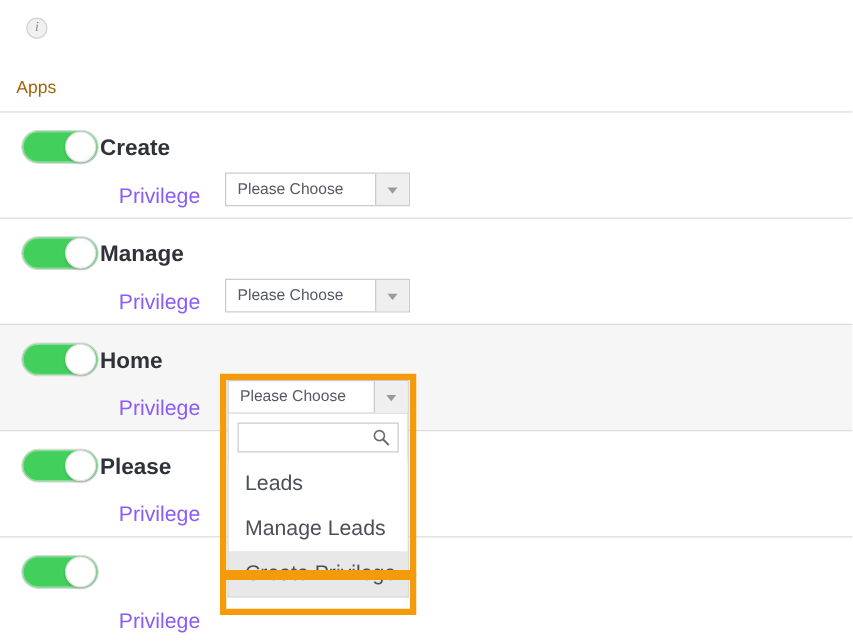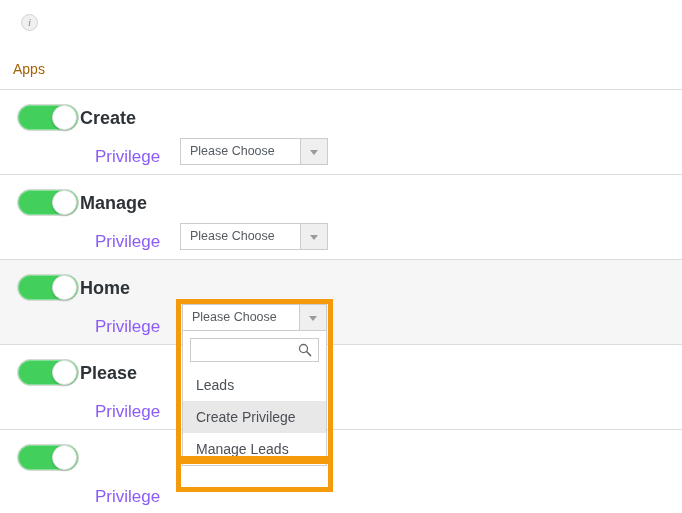--- a/index.html
+++ b/index.html
@@ -232,21 +232,21 @@
   }
   .search-icon {
     position: absolute;
     right: 6px;
     top: 4px;
     width: 14px;
     height: 14px;
   }
 
   .dd-item {
-    font-size: 14px;
+    font-size: 17px;
     color: #4a5057;
     padding: 8px 0 8px 13px;
     cursor: pointer;
     white-space: nowrap;
     background: #ffffff;
   }
   .dd-item.selected {
     background: #e8e8e8;
   }
 
@@ -341,20 +341,20 @@
 
     <div id="dropdown-search-wrap">
       <input id="dropdown-search-input" type="text" placeholder="" style="">
       <svg class="search-icon" viewBox="0 0 16 16">
         <circle cx="6.3" cy="6.3" r="4.6" fill="none" stroke="#6b6b6b" stroke-width="1.5"></circle>
         <line x1="9.8" y1="9.8" x2="14.4" y2="14.4" stroke="#6b6b6b" stroke-width="1.7" stroke-linecap="round"></line>
       </svg>
     </div>
 
     <div class="dd-item">Leads</div>
+    <div class="dd-item">Manage Leads</div>
     <div class="dd-item selected">Create Privilege</div>
-    <div class="dd-item">Manage Leads</div>
 
   </div>
 </div>
 
 <div class="annot-box" id="annot-upper"></div>
 <div class="annot-box" id="annot-lower"></div>
 
 </body></html>

